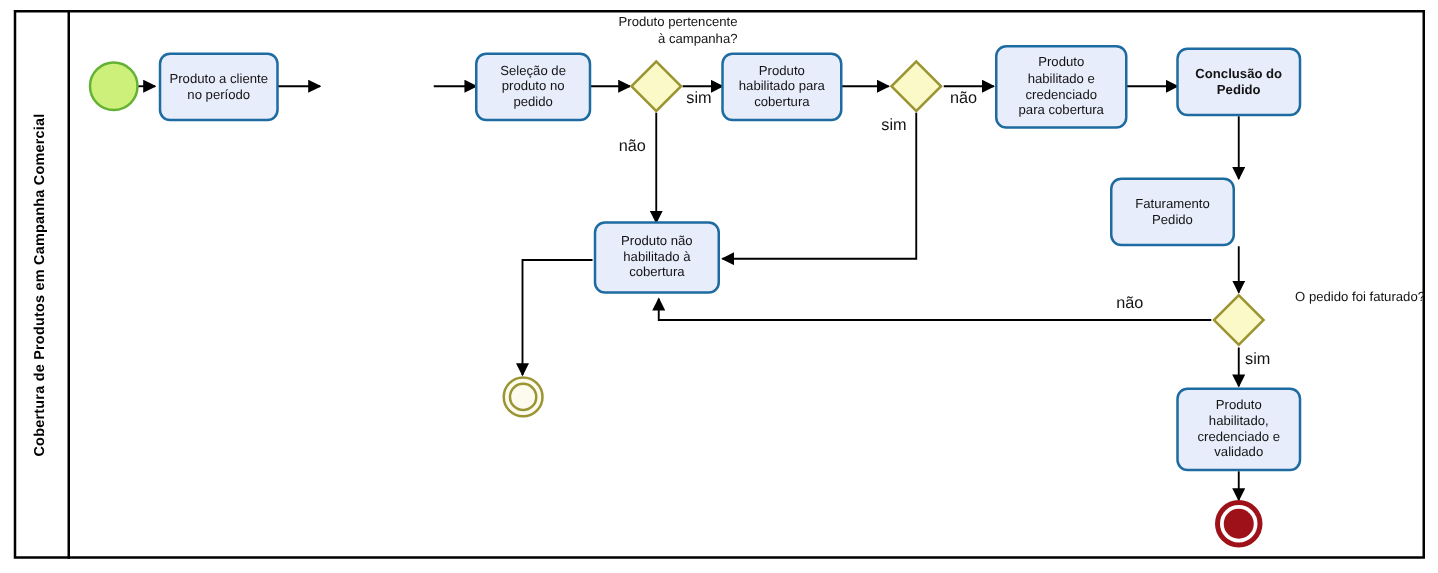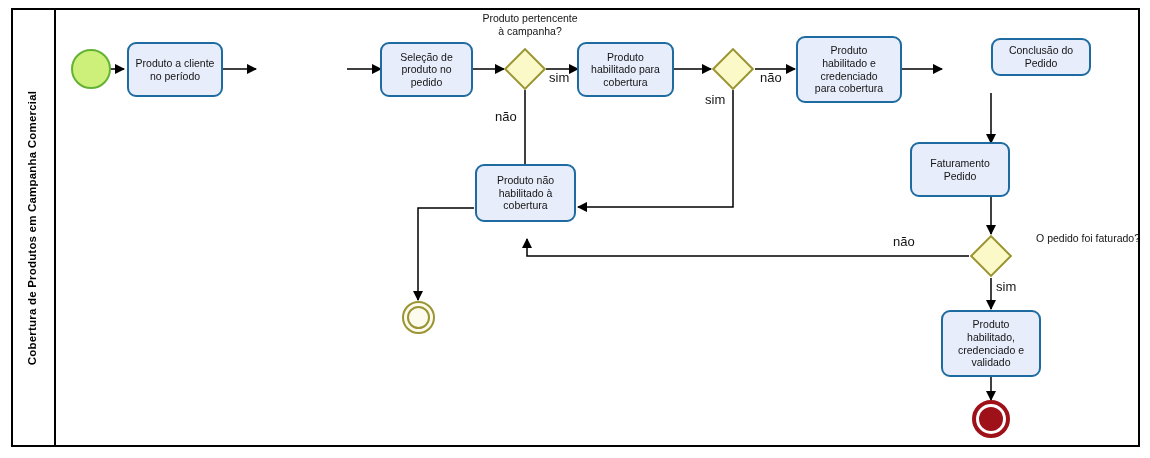--- a/index.html
+++ b/index.html
@@ -131,21 +131,21 @@
     color: #141414;
     white-space: pre-line;
     line-height: 12.6px;
   }
   .gw-label {
     position: absolute;
     font-size: 10.5px;
     color: #141414;
     white-space: pre-line;
     line-height: 12.6px;
-    text-align: center;
+    text-align: right;
   }
 </style>
 </head>
 <body>
 
 <div id="canvas">
 
   <svg id="svg-layer" viewBox="0 0 1150 458">
     <defs>
       <marker id="arrow" viewBox="0 0 10 10" refX="9" refY="5" markerWidth="7" markerHeight="7" orient="auto-start-reverse">
@@ -200,25 +200,25 @@
   <div class="task" style="left:380px; top:42px; width:93px; height:55px;">Seleção de
 produto no
 pedido</div>
   <div class="task" style="left:577px; top:42px; width:97px; height:55px;">Produto
 habilitado para
 cobertura</div>
   <div class="task" style="left:796px; top:36px; width:106px; height:67px;">Produto
 habilitado e
 credenciado
 para cobertura</div>
-  <div class="task" style="left:991px; top:38px; width:100px; height:38px;">Conclusão do
+  <div class="task" style="left:941px; top:38px; width:100px; height:55px;font-weight:bold;">Conclusão do
 Pedido</div>
-  <div class="task" style="left:910px; top:142px; width:100px; height:55px;">Faturamento
+  <div class="task" style="left:888px; top:142px; width:100px; height:55px;">Faturamento
 Pedido</div>
-  <div class="task" style="left:475px; top:164px; width:101px; height:58px;">Produto não
+  <div class="task" style="left:475px; top:177px; width:101px; height:58px;">Produto não
 habilitado à
 cobertura</div>
   <div class="task" style="left:941px; top:310px; width:100px; height:67px;">Produto
 habilitado,
 credenciado e
 validado</div>
 
   <div class="gateway" style="left:510px; top:54px; width:30px; height:30px;"></div>
   <div class="gateway" style="left:718px; top:54px; width:30px; height:30px;"></div>
   <div class="gateway" style="left:976px; top:241px; width:30px; height:30px;"></div>

